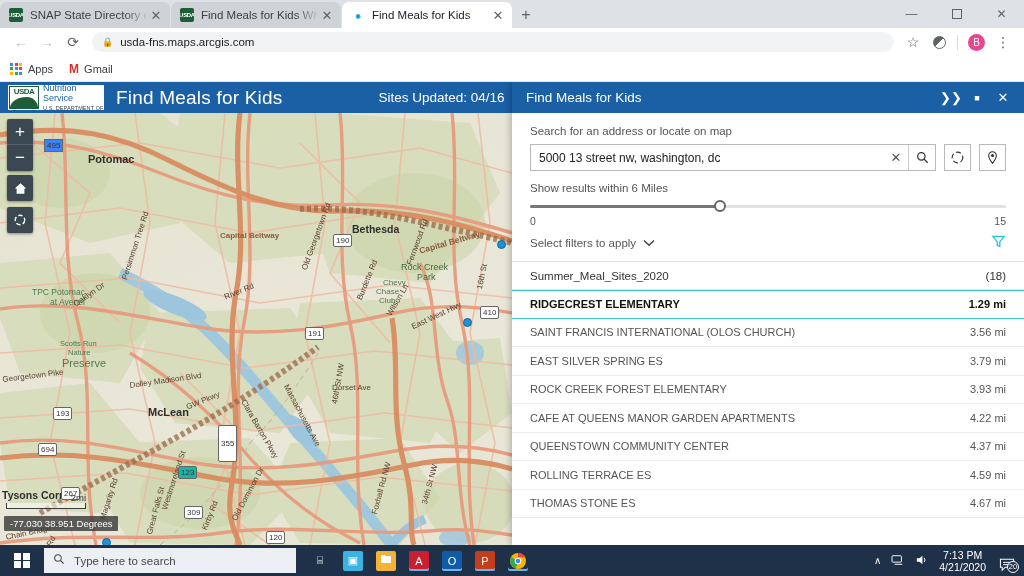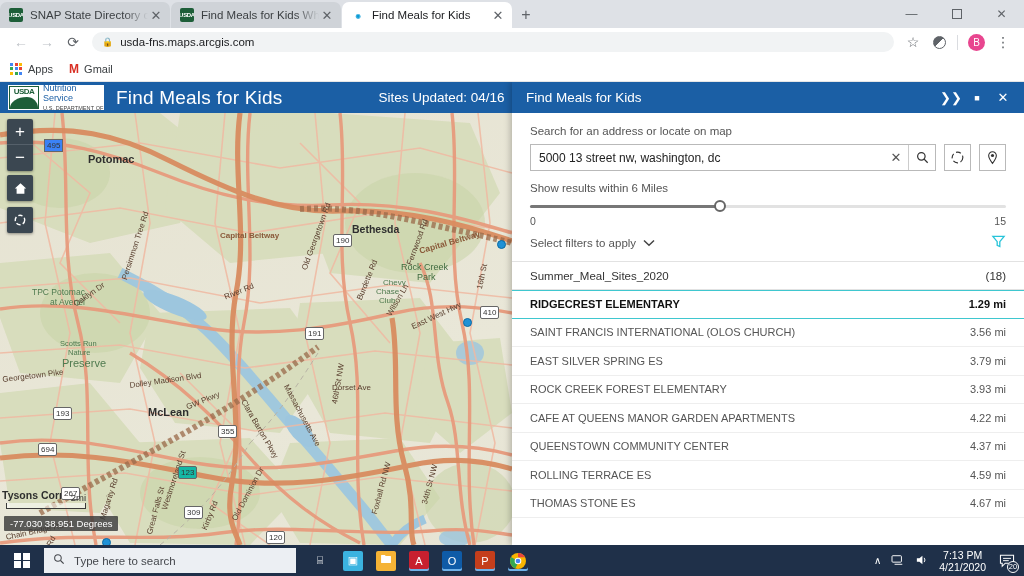--- a/index.html
+++ b/index.html
@@ -198,21 +198,21 @@
     width: 252px; height: 25px; background: #eceff3; display: flex; align-items: center;
     padding: 0 9px; font-size: 11.5px; color: #44474c;
   }
   .tsearch .mag { margin-right: 9px; font-size: 12px; color: #44474c; }
   .tb-icons { display: flex; align-items: center; margin-left: 14px; gap: 13px; }
   .tb-ic { width: 20px; height: 20px; display: flex; align-items: center; justify-content: center;
            font-size: 11px; color: #fff; border-radius: 2px; position: relative; }
   .tb-run { box-shadow: inset 0 -2px 0 #6fb1e8; }
   .tray { margin-left: auto; display: flex; align-items: center; color: #fff; font-size: 10px; padding-right: 6px; gap: 10px; }
   .clock { text-align: center; line-height: 12px; font-size: 10.5px; }
-  .notif { position: relative; width: 22px; height: 22px; display: flex; align-items: center; justify-content: center; }
+  .notif { position: relative; width: 22px; height: 22px; display: flex; align-items: flex-end; justify-content: center; }
   .notif .badge {
     position: absolute; right: -1px; bottom: -1px; background: #1f3049; color: #fff;
     border-radius: 50%; font-size: 7.5px; width: 12px; height: 12px;
     display: flex; align-items: center; justify-content: center; border: 1px solid #fff;
   }
 </style>
 </head>
 <body>
 
 <div class="app">
@@ -436,21 +436,21 @@
           <div style="position: absolute; left: 44px; top: 26px; font-size: 8px; background: #3b82f6; border: 1px solid rgb(102, 102, 102); border-radius: 0; padding: 0px 2px; color: rgb(51, 51, 51); line-height: 11px;">495</div>
           <div style="position: absolute; left: 333px; top: 121px; font-size: 8px; background: rgb(255, 255, 255); border: 1px solid rgb(102, 102, 102); border-radius: 2px; padding: 0px 2px; color: rgb(51, 51, 51); line-height: 11px;">190</div>
           <div style="position: absolute; left: 480px; top: 193px; font-size: 8px; background: rgb(255, 255, 255); border: 1px solid rgb(102, 102, 102); border-radius: 2px; padding: 0px 2px; color: rgb(51, 51, 51); line-height: 11px;">410</div>
           <div style="position: absolute; left: 305px; top: 214px; font-size: 8px; background: rgb(255, 255, 255); border: 1px solid rgb(102, 102, 102); border-radius: 2px; padding: 0px 2px; color: rgb(51, 51, 51); line-height: 11px;">191</div>
           <div style="position: absolute; left: 53px; top: 294px; font-size: 8px; background: rgb(255, 255, 255); border: 1px solid rgb(102, 102, 102); border-radius: 2px; padding: 0px 2px; color: rgb(51, 51, 51); line-height: 11px;">193</div>
           <div style="position: absolute; left: 178px; top: 353px; font-size: 8px; background: #14b8a6; border: 1px solid rgb(102, 102, 102); border-radius: 2px; padding: 0px 2px; color: rgb(51, 51, 51); line-height: 11px;">123</div>
           <div style="position: absolute; left: 184px; top: 393px; font-size: 8px; background: rgb(255, 255, 255); border: 1px solid rgb(102, 102, 102); border-radius: 2px; padding: 0px 2px; color: rgb(51, 51, 51); line-height: 11px;">309</div>
           <div style="position: absolute; left: 38px; top: 330px; font-size: 8px; background: rgb(255, 255, 255); border: 1px solid rgb(102, 102, 102); border-radius: 2px; padding: 0px 2px; color: rgb(51, 51, 51); line-height: 11px;">694</div>
           <div style="position: absolute; left: 61px; top: 374px; font-size: 8px; background: rgb(255, 255, 255); border: 1px solid rgb(102, 102, 102); border-radius: 2px; padding: 0px 2px; color: rgb(51, 51, 51); line-height: 11px;">267</div>
           <div style="position: absolute; left: 266px; top: 418px; font-size: 8px; background: rgb(255, 255, 255); border: 1px solid rgb(102, 102, 102); border-radius: 2px; padding: 0px 2px; color: rgb(51, 51, 51); line-height: 11px;">120</div>
-          <div style="position: absolute; left: 218px; top: 312px; font-size: 8px; background: rgb(255, 255, 255); border: 1px solid rgb(102, 102, 102); border-radius: 2px; padding: 0px 2px; color: rgb(51, 51, 51); line-height: 11px;">355</div>
+          <div style="position: absolute; left: 218px; top: 312px; font-size: 8px; background: rgb(255, 255, 255); border: 1px solid rgb(102, 102, 102); border-radius: 2px; padding: 12px 2px; color: rgb(51, 51, 51); line-height: 11px;">355</div>
         </div>
       <div id="map-dots">
           <div class="site-dot" style="left: 497px; top: 127px;"></div>
           <div class="site-dot" style="left: 463px; top: 205px;"></div>
           <div class="site-dot" style="left: 102px; top: 425px;"></div>
         </div>
 
       <div class="mapctl zoomgrp">
         <div>+</div>
         <div>−</div>

